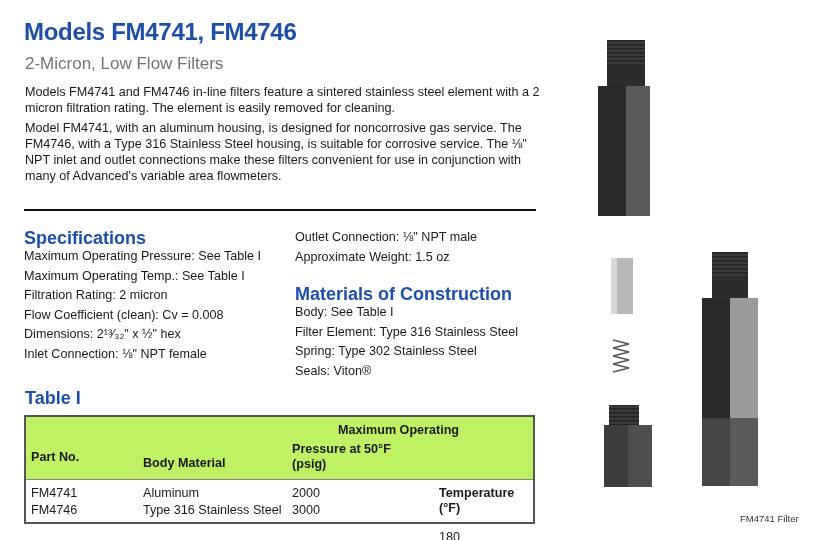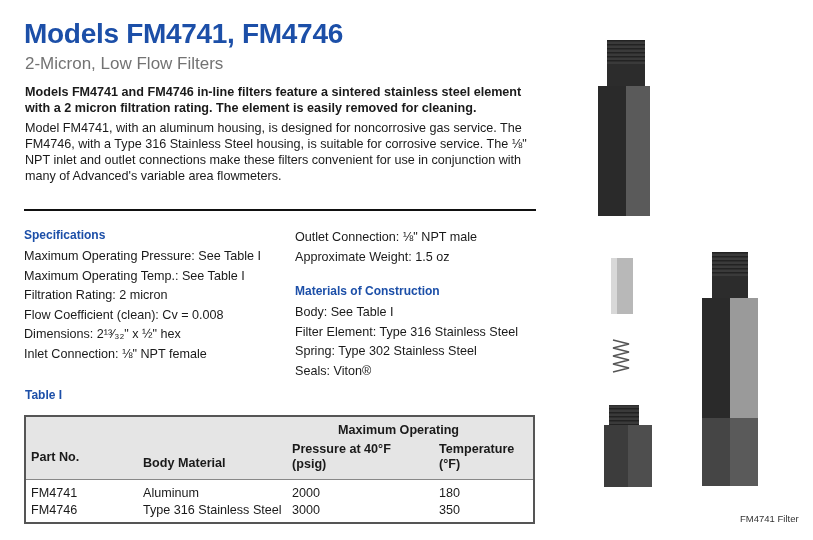--- a/index.html
+++ b/index.html
@@ -1,38 +1,38 @@
 <!DOCTYPE html>
 <html><head>
 <meta charset="utf-8">
 <style>
   html, body { margin:0; padding:0; background:#fff; }
   body { width:813px; height:540px; position:relative; overflow:hidden; font-family:"Liberation Sans", sans-serif; color:#1a1a1a; }
   .abs { position:absolute; }
-  .title { left:24px; top:18px; font-size:28px; font-weight:bold; color:#1c4fa8; letter-spacing:-0.3px; }
+  .title { left:24px; top:18px; font-size:24px; font-weight:bold; color:#1c4fa8; letter-spacing:-0.3px; }
   .subtitle { left:25px; top:54px; font-size:17px; color:#737373; }
   .para { left:25px; font-size:12.6px; line-height:16px; width:520px; }
-  .p1 { top:84px;font-weight:bold; }
+  .p1 { top:84px; }
   .p2 { top:120px; }
   .rule { left:24px; top:209px; width:512px; height:2px; background:#111; }
-  .h2 { font-size:12px; font-weight:bold; color:#1c4fa8; }
+  .h2 { font-size:18px; font-weight:bold; color:#1c4fa8; }
   .spec-list { font-size:12.6px; line-height:19.5px; }
   .spec-left-head { left:24px; top:228px; }
   .spec-left { left:24px; top:247px; }
   .spec-right { left:295px; top:228px; }
   .mat-head { left:295px; top:284px; }
   .mat-list { left:295px; top:303px; }
   .table-head { left:25px; top:388px; }
   .tbl { left:24px; top:415px; width:507px; border:2px solid #555; border-top-width:2px; }
-  .tbl-header { background:#e5e5e5; height:62px; position:relative; border-bottom:1px solid #888; }
+  .tbl-header { background:#bef264; height:62px; position:relative; border-bottom:1px solid #888; }
   .tbl-header span { position:absolute; font-size:12.6px; font-weight:bold; line-height:15px; }
   .tbl-body { height:42px; position:relative; }
   .tbl-row { position:absolute; left:0; width:100%; font-size:12.6px; height:16px; }
   .tbl-row span { position:absolute; }
-  .c1 { left:5px; } .c2 { left:110px;padding-left:7px; } .c3 { left:266px; } .c4 { left:413px; }
+  .c1 { left:5px; } .c2 { left:110px;padding-left:7px; } .c3 { left:266px; } .c4 { left:413px;margin-top:44px; }
   .photo { left:585px; top:40px; width:225px; height:480px; }
   .caption { left:740px; top:513px; font-size:9.5px; color:#333; }
 </style>
 </head>
 <body>
 
 <div class="abs title">Models FM4741, FM4746</div>
 <div class="abs subtitle">2-Micron, Low Flow Filters</div>
 
 <div class="abs para p1">Models FM4741 and FM4746 in-line filters feature a sintered stainless steel element with a 2 micron filtration rating. The element is easily removed for cleaning.</div>
@@ -62,21 +62,21 @@
   <div>Seals: Viton®</div>
 </div>
 
 <div class="abs h2 table-head">Table I</div>
 <div class="abs tbl">
   <div class="tbl-header">
     <span style="left:312px; top:6px;">Maximum Operating</span>
     <span class="c1" style="top:33px;">Part No.</span>
     <span class="c2" style="top:39px;">Body Material</span>
     <span class="c3" style="top:25px;">
-      <span style="position:static; display:block;">Pressure at 40°F</span>
+      <span style="position:static; display:block;">Pressure at 50°F</span>
       <span style="position:static; display:block;">(psig)</span>
     </span>
     <span class="c4" style="top:25px;">
       <span style="position:static; display:block;">Temperature</span>
       <span style="position:static; display:block;">(°F)</span>
     </span>
   </div>
   <div class="tbl-body">
     <div class="tbl-row" style="top:6px;">
       <span class="c1">FM4741</span>

